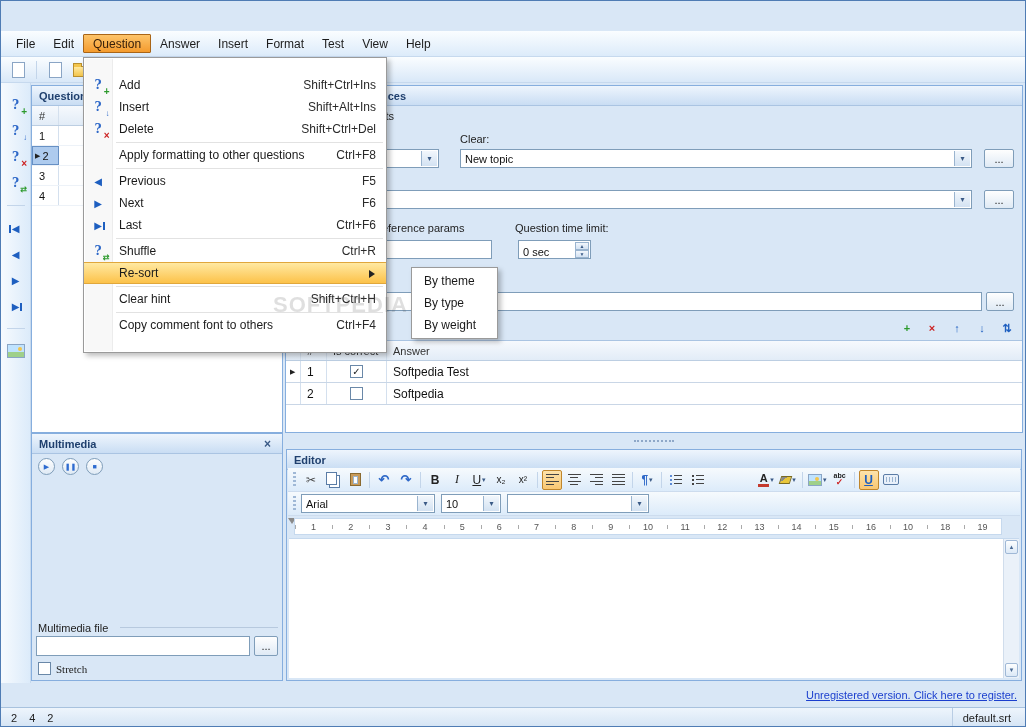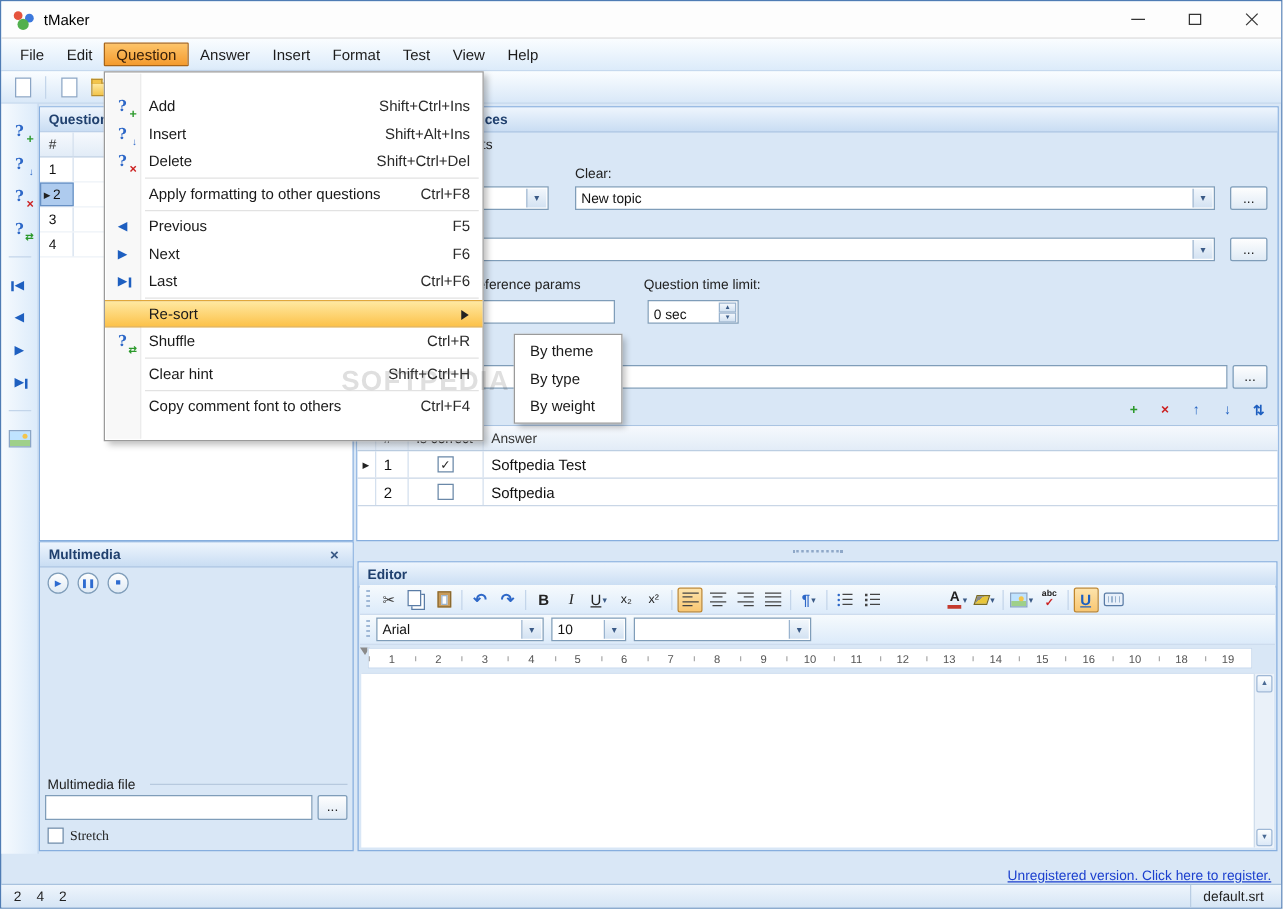--- a/index.html
+++ b/index.html
@@ -168,21 +168,21 @@
            display:flex;flex-direction:column;padding:1px;box-sizing:border-box;}
   .varrow{height:14px;display:flex;align-items:center;justify-content:center;font-size:6px;color:#4a6a94;
           background:linear-gradient(#fdfefe,#dce9f7);border:1px solid #9fb8d6;border-radius:2px;box-sizing:border-box;}
   .varrow.down{margin-top:auto;}
 
   .splitterdots{position:absolute;left:284px;top:434px;width:738px;height:12px;
                 display:flex;align-items:center;justify-content:center;}
   .splitterdots i{width:40px;border-top:2px dotted #8fa8c8;display:block;}
 
   
-  .linkstrip{position:absolute;left:0;top:682px;width:100%;height:24px;display:flex;align-items:flex-end;
+  .linkstrip{position:absolute;left:0;top:682px;width:100%;height:24px;display:flex;align-items:center;
              justify-content:flex-end;padding-right:8px;box-sizing:border-box;padding-left:36px;}
   .reglink{color:#1b3fce;text-decoration:underline;font-size:11px;}
   .statusbar{position:absolute;left:0;top:706px;width:100%;height:21px;
              background:linear-gradient(#eef5fc,#d3e3f4);border-top:1px solid #a8c2de;
              display:flex;align-items:center;font-size:11px;color:#222;padding:0 10px;box-sizing:border-box;}
   .scount{margin-right:12px;}
   .sfile{margin-left:auto;border-left:1px solid #b9cde4;padding-left:10px;height:100%;
          display:flex;align-items:center;margin-right:4px;}
 
   
@@ -203,38 +203,20 @@
   .smi{height:22px;display:flex;align-items:center;padding-left:12px;font-size:12px;color:#1a1a1a;}
 
   .watermark{position:absolute;left:272px;top:291px;z-index:120;font-size:22px;font-weight:bold;
              letter-spacing:1px;color:rgba(80,80,80,.18);pointer-events:none;}
 </style>
 </head>
 <body>
 
 <div id="app">
 
-  <div class="titlebar">
-    <span class="appicon">
-        <i class="a1"></i>
-        <i class="a2"></i>
-        <i class="a3"></i>
-      </span>
-    <span class="apptitle">tMaker</span>
-    <span class="wbtn min">
-        <i></i>
-      </span>
-    <span class="wbtn max">
-        <i></i>
-      </span>
-    <span class="wbtn close">
-        <i class="x1"></i>
-        <i class="x2"></i>
-      </span>
-  </div>
 
   <div class="menubar">
     <span class="mitem">File</span>
     <span class="mitem">Edit</span>
     <span class="mitem active">Question</span>
     <span class="mitem">Answer</span>
     <span class="mitem">Insert</span>
     <span class="mitem">Format</span>
     <span class="mitem">Test</span>
     <span class="mitem">View</span>
@@ -650,35 +632,35 @@
     <div class="mi">
       <span class="mico">
           <span class="navico last"></span>
         </span>
       <span class="mlabel">Last</span>
       <span class="mshort">Ctrl+F6</span>
     </div>
     <div class="msep">
         <i></i>
       </div>
+    <div class="mi">
+      <span class="mico">
+          <span class="qico shf">
+            <em></em>
+          </span>
+        </span>
+      <span class="mlabel">Shuffle</span>
+      <span class="mshort">Ctrl+R</span>
+    </div>
     <div class="mi hl">
       <span class="mico"></span>
       <span class="mlabel">Re-sort</span>
       <span class="mshort"></span>
       <span class="subarrow"></span>
     </div>
-    <div class="mi">
-      <span class="mico">
-          <span class="qico shf">
-            <em></em>
-          </span>
-        </span>
-      <span class="mlabel">Shuffle</span>
-      <span class="mshort">Ctrl+R</span>
-    </div>
     <div class="msep">
         <i></i>
       </div>
     <div class="mi">
       <span class="mico"></span>
       <span class="mlabel">Clear hint</span>
       <span class="mshort">Shift+Ctrl+H</span>
     </div>
     <div class="msep">
         <i></i>

